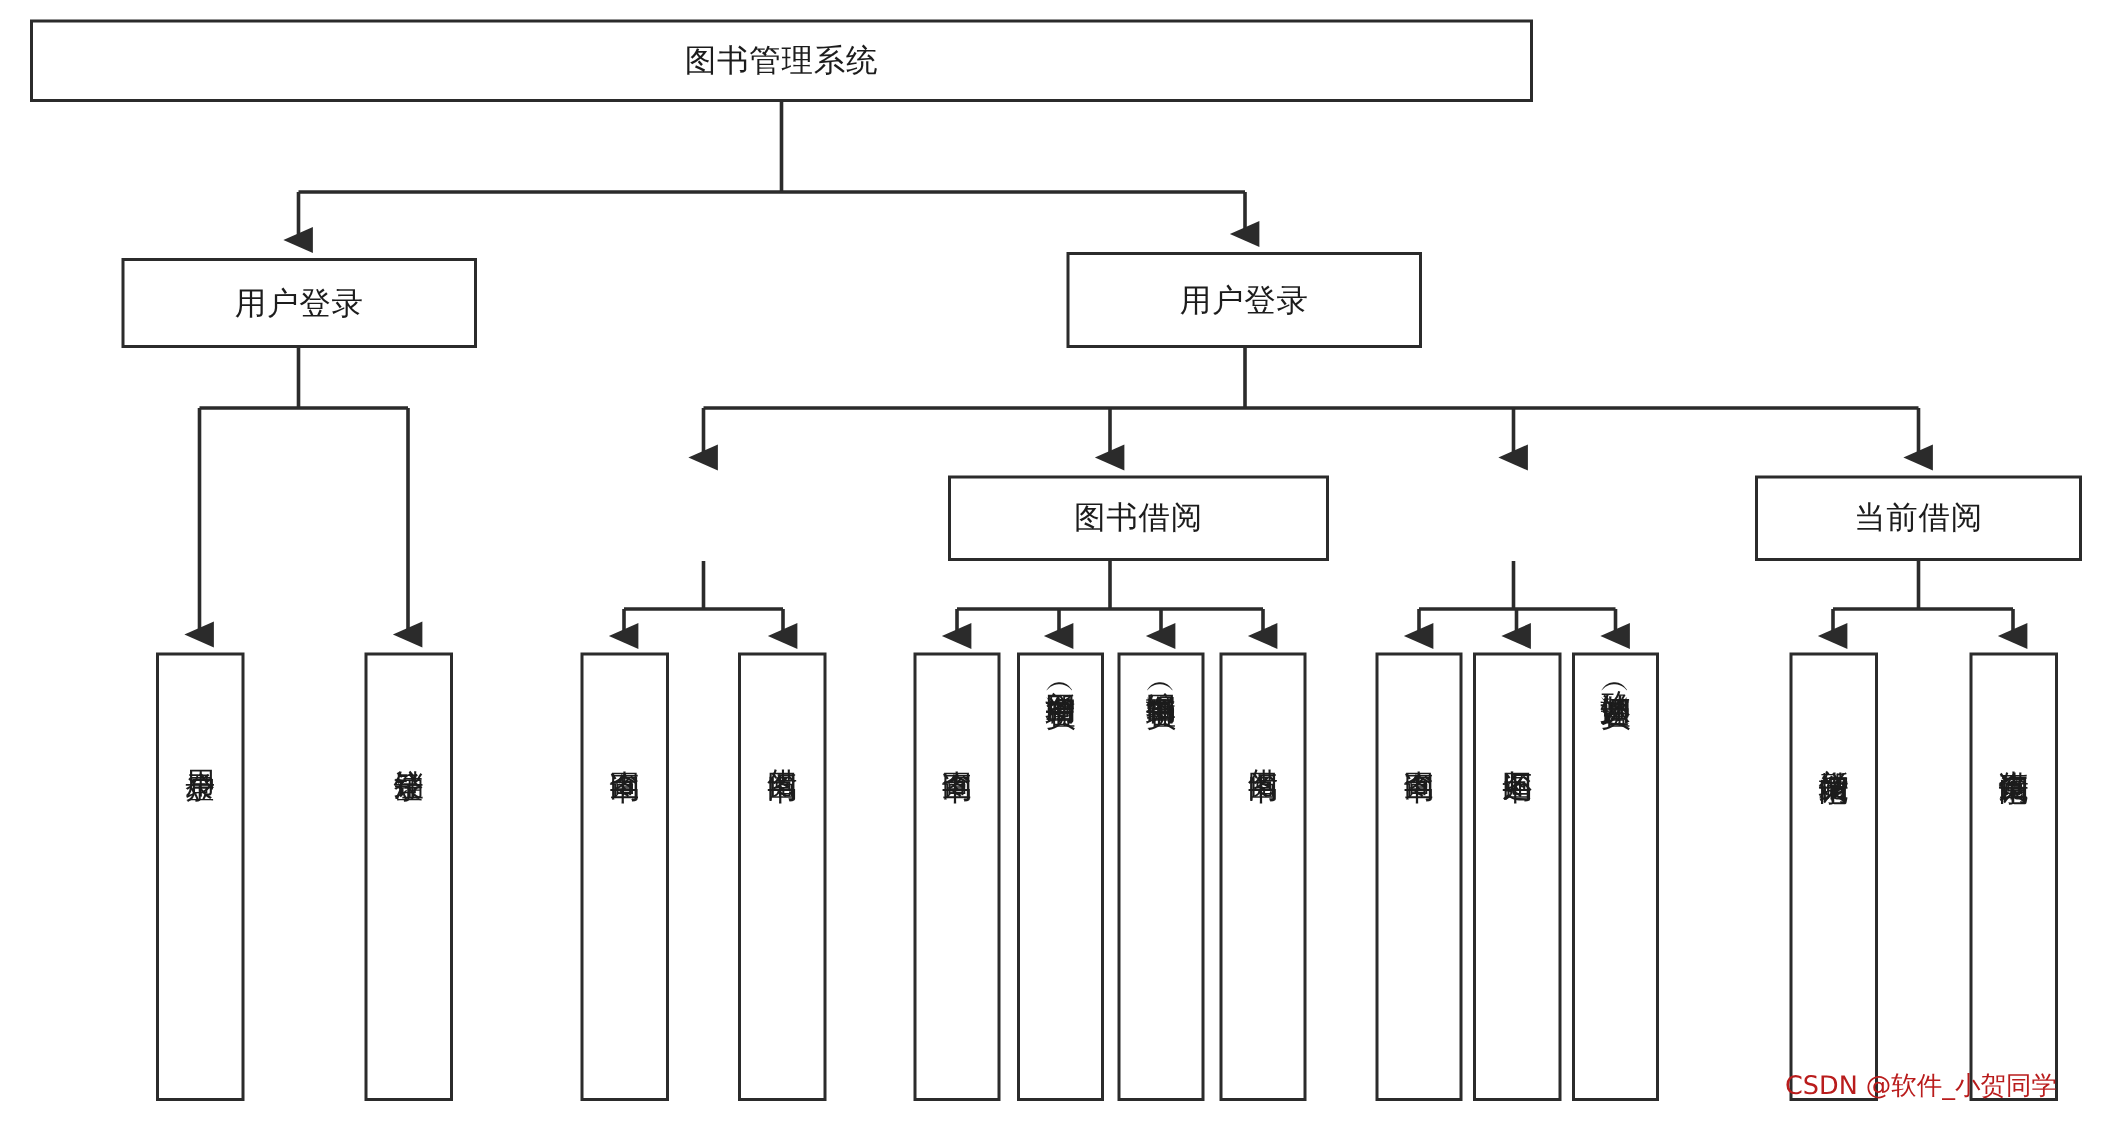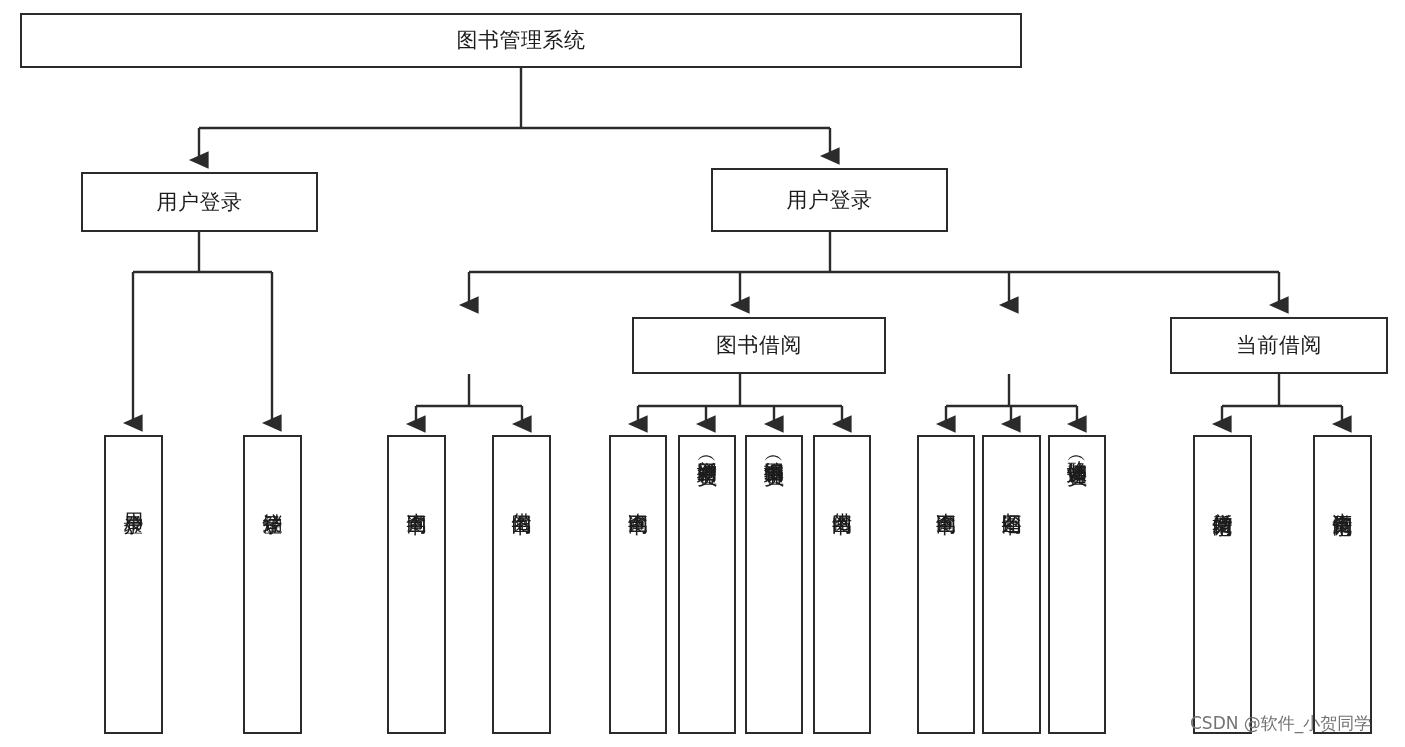--- a/index.html
+++ b/index.html
@@ -60,21 +60,21 @@
     margin-top: 60px;
   }
   .node.leaf.align-top .node-label {
     margin-top: 8px;
   }
   .watermark {
     position: absolute;
     left: 1190px;
     top: 712px;
     font-size: 17px;
-    color: #737373;
+    color: #b91c1c;
     white-space: nowrap;
     z-index: 9;
     font-family: "DejaVu Sans", "Liberation Sans", sans-serif;
   }
 </style>
 </head>
 <body>
 
 <div id="diagram-root">
 

